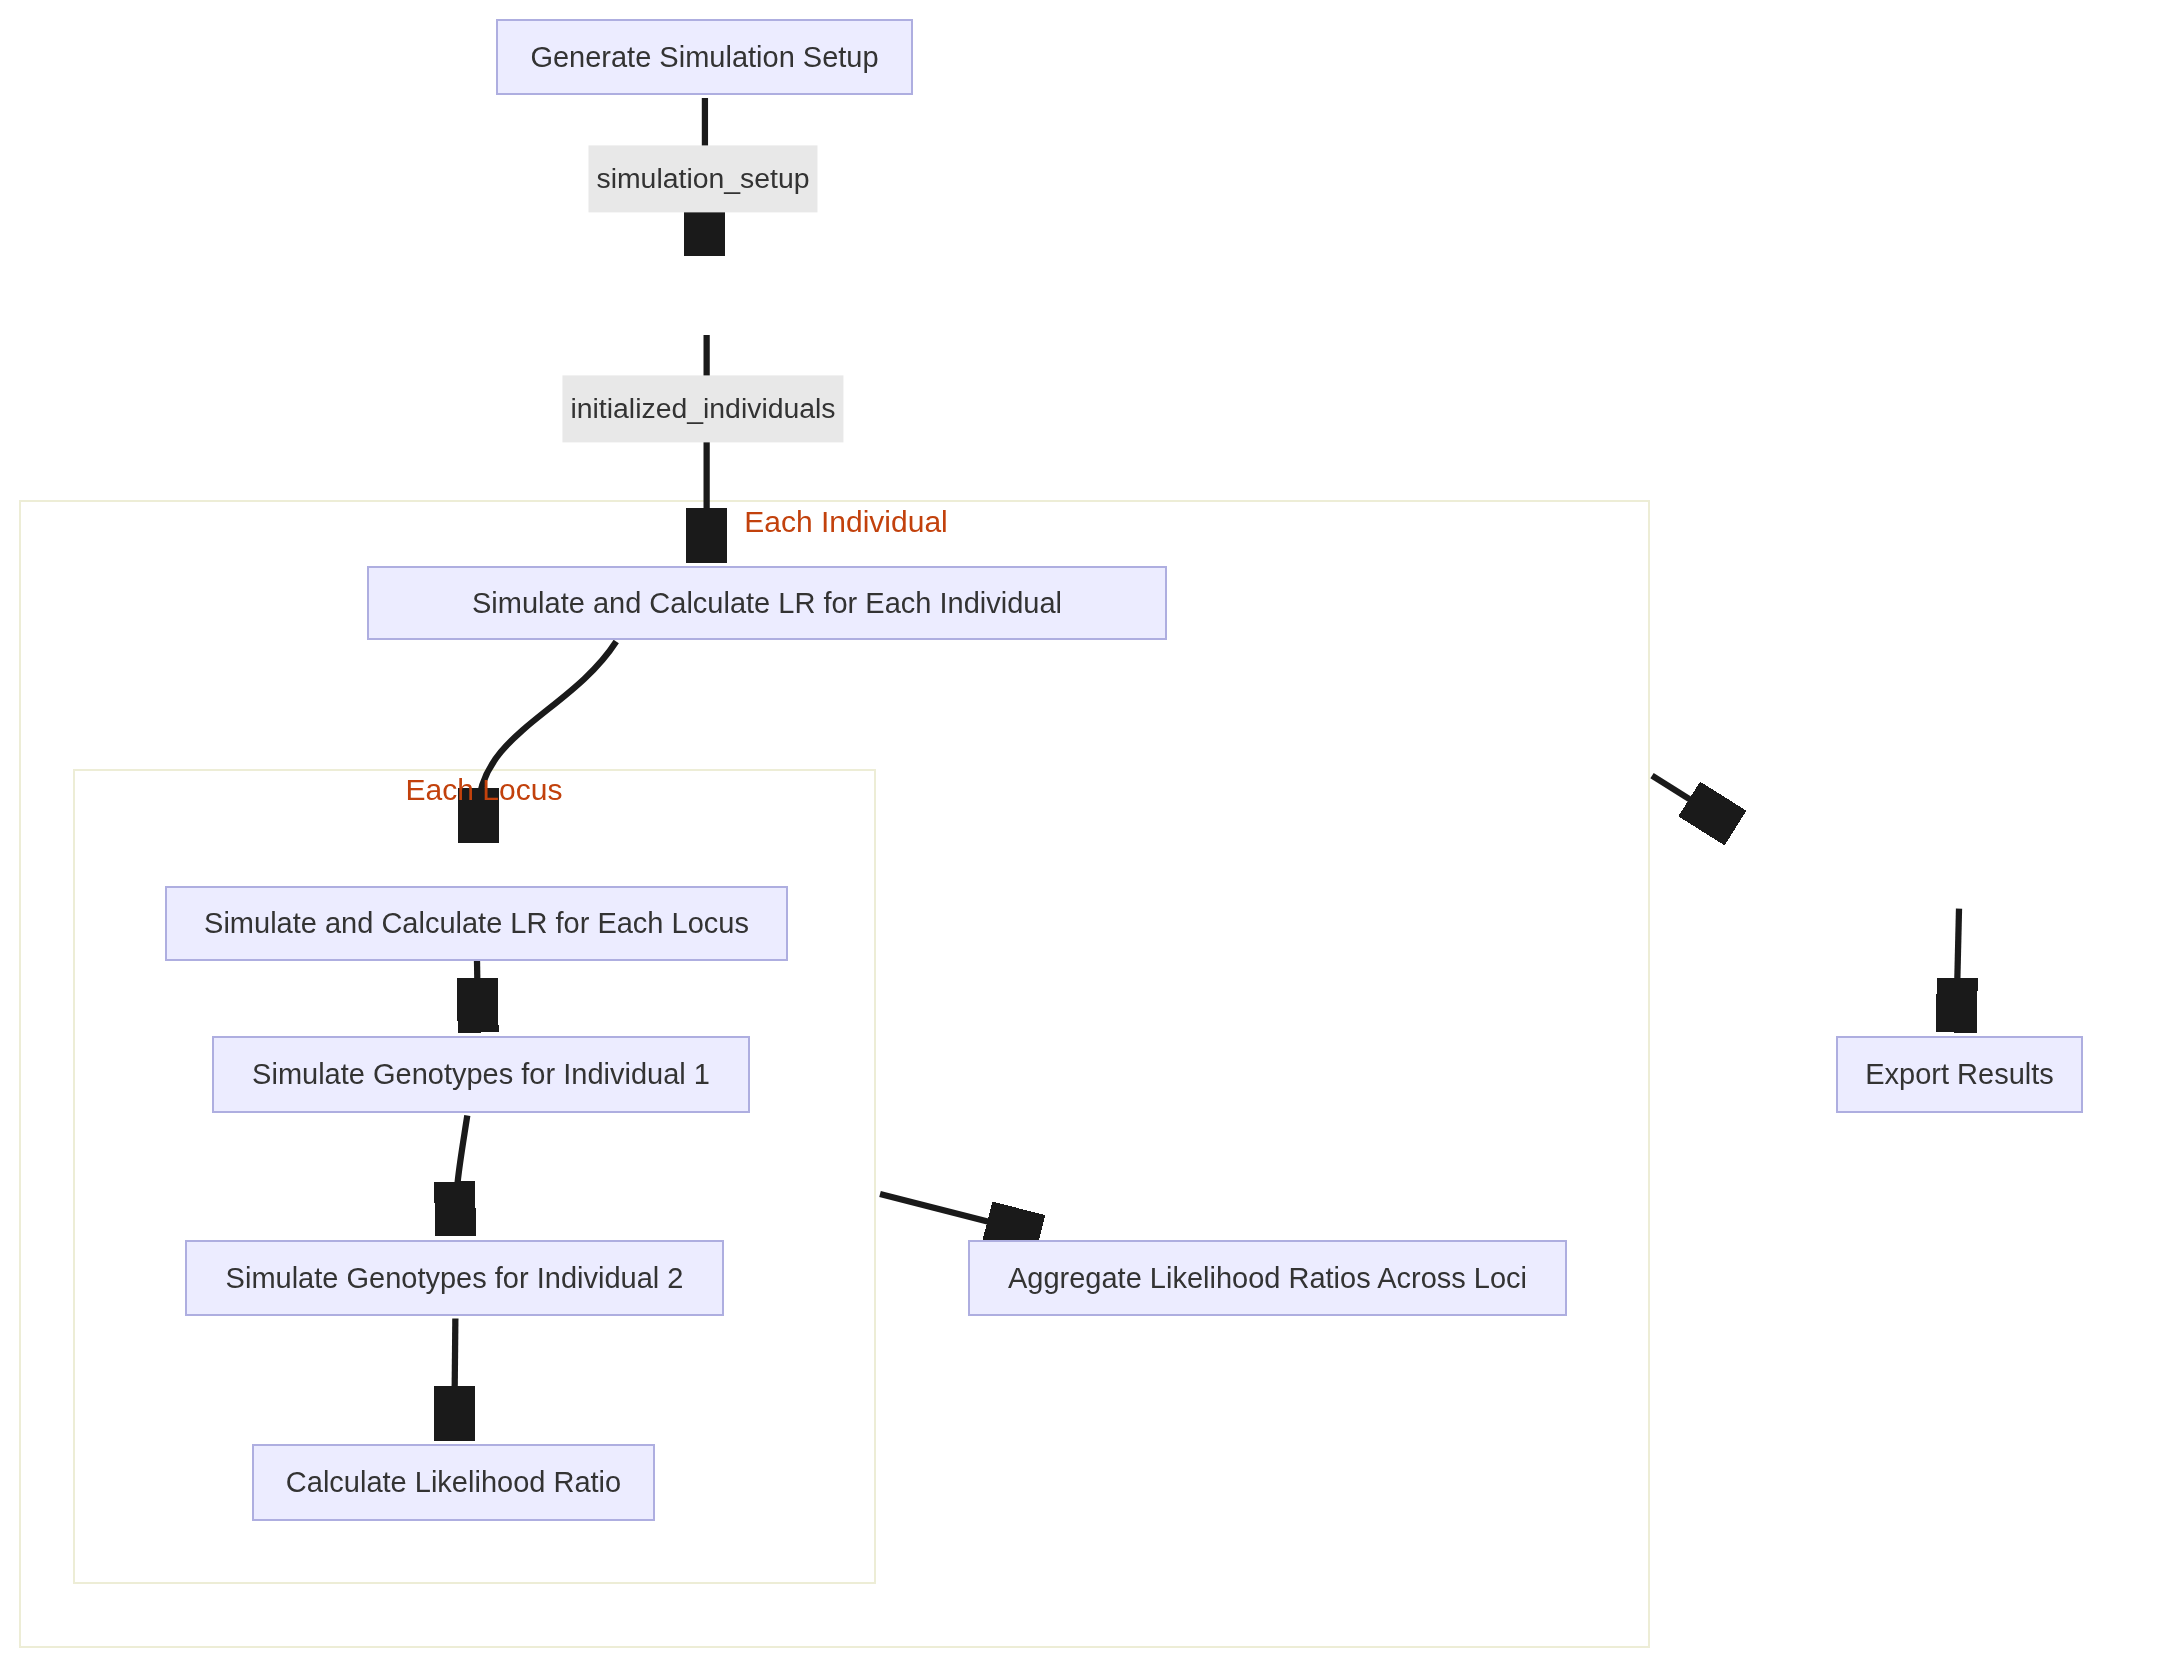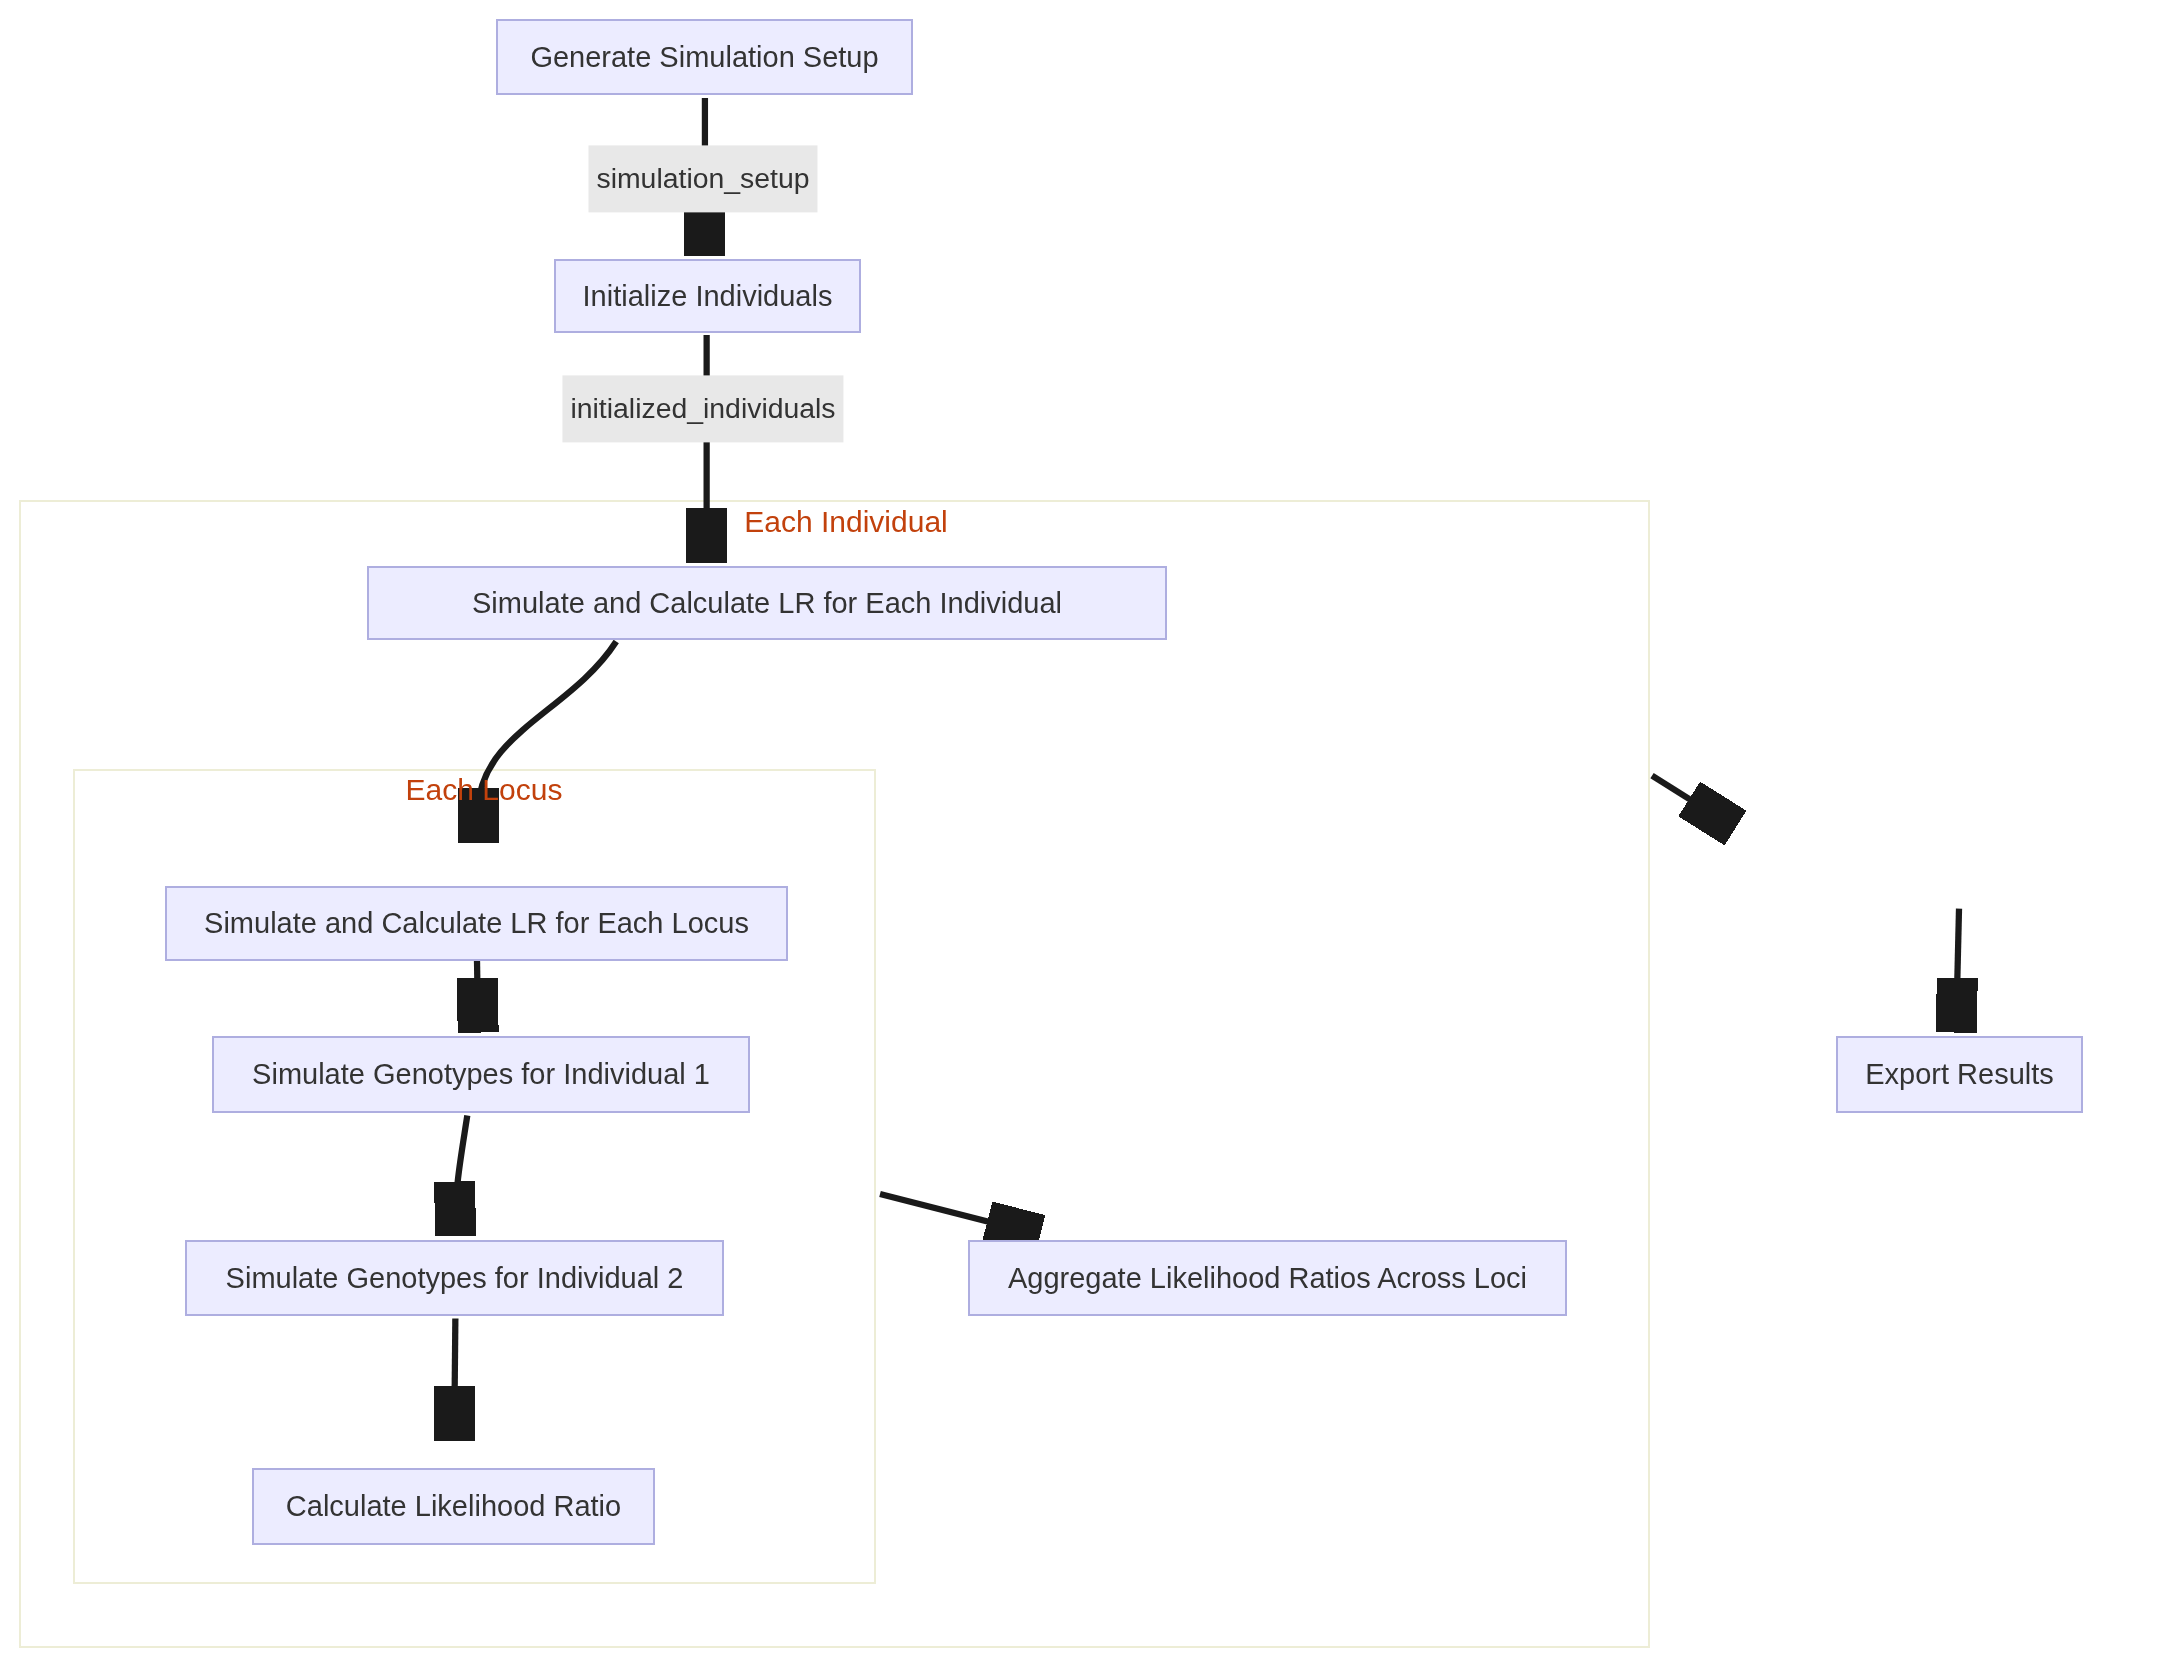--- a/index.html
+++ b/index.html
@@ -77,31 +77,30 @@
     <path d="M838,1624 L841,1808" marker-end="url(#arrow)"></path>
     <path d="M822,1962 C810,2040 800,2090 801,2166" marker-end="url(#arrow)"></path>
     <path d="M801,2319 L799,2526" marker-end="url(#arrow)"></path>
     <path d="M1548,2100 L1822,2170" marker-end="url(#arrow)"></path>
     <path d="M2906,1364 L3046,1452" marker-end="url(#arrow)"></path>
     <path d="M3446,1598 L3441,1808" marker-end="url(#arrow)"></path>
   </svg>
 
   <div class="node" style="left:496px;top:19.3px;width:417px;height:76px;">Generate Simulation Setup</div>
 
-  <div class="node" style="left:554px;top:259px;width:307px;height:74px;">Initialize Individuals</div>
 
   <div class="node" style="left:367px;top:566px;width:800px;height:74px;">Simulate and Calculate LR for Each Individual</div>
 
   <div class="node" style="left:165px;top:846px;width:623px;height:75px;margin-top:40px;">Simulate and Calculate LR for Each Locus</div>
 
   <div class="node" style="left:212px;top:1036px;width:538px;height:77px;">Simulate Genotypes for Individual 1</div>
 
   <div class="node" style="left:185px;top:1240px;width:539px;height:76px;">Simulate Genotypes for Individual 2</div>
 
-  <div class="node" style="left:252px;top:1444px;width:403px;height:77px;margin-top:24px;">Calculate Likelihood Ratio</div>
+  <div class="node" style="left:252px;top:1444px;width:403px;height:77px;">Calculate Likelihood Ratio</div>
 
   <div class="node" style="left:968px;top:1240px;width:599px;height:76px;">Aggregate Likelihood Ratios Across Loci</div>
 
 
   <div class="node" style="left:1828px;top:1036px;width:247px;height:77px;margin-left:8px;">Export Results</div>
 
   <div class="edge-label" style="left:703px;top:179px;">simulation_setup</div>
   <div class="edge-label" style="left:703px;top:409px;">initialized_individuals</div>
 
 </div>

